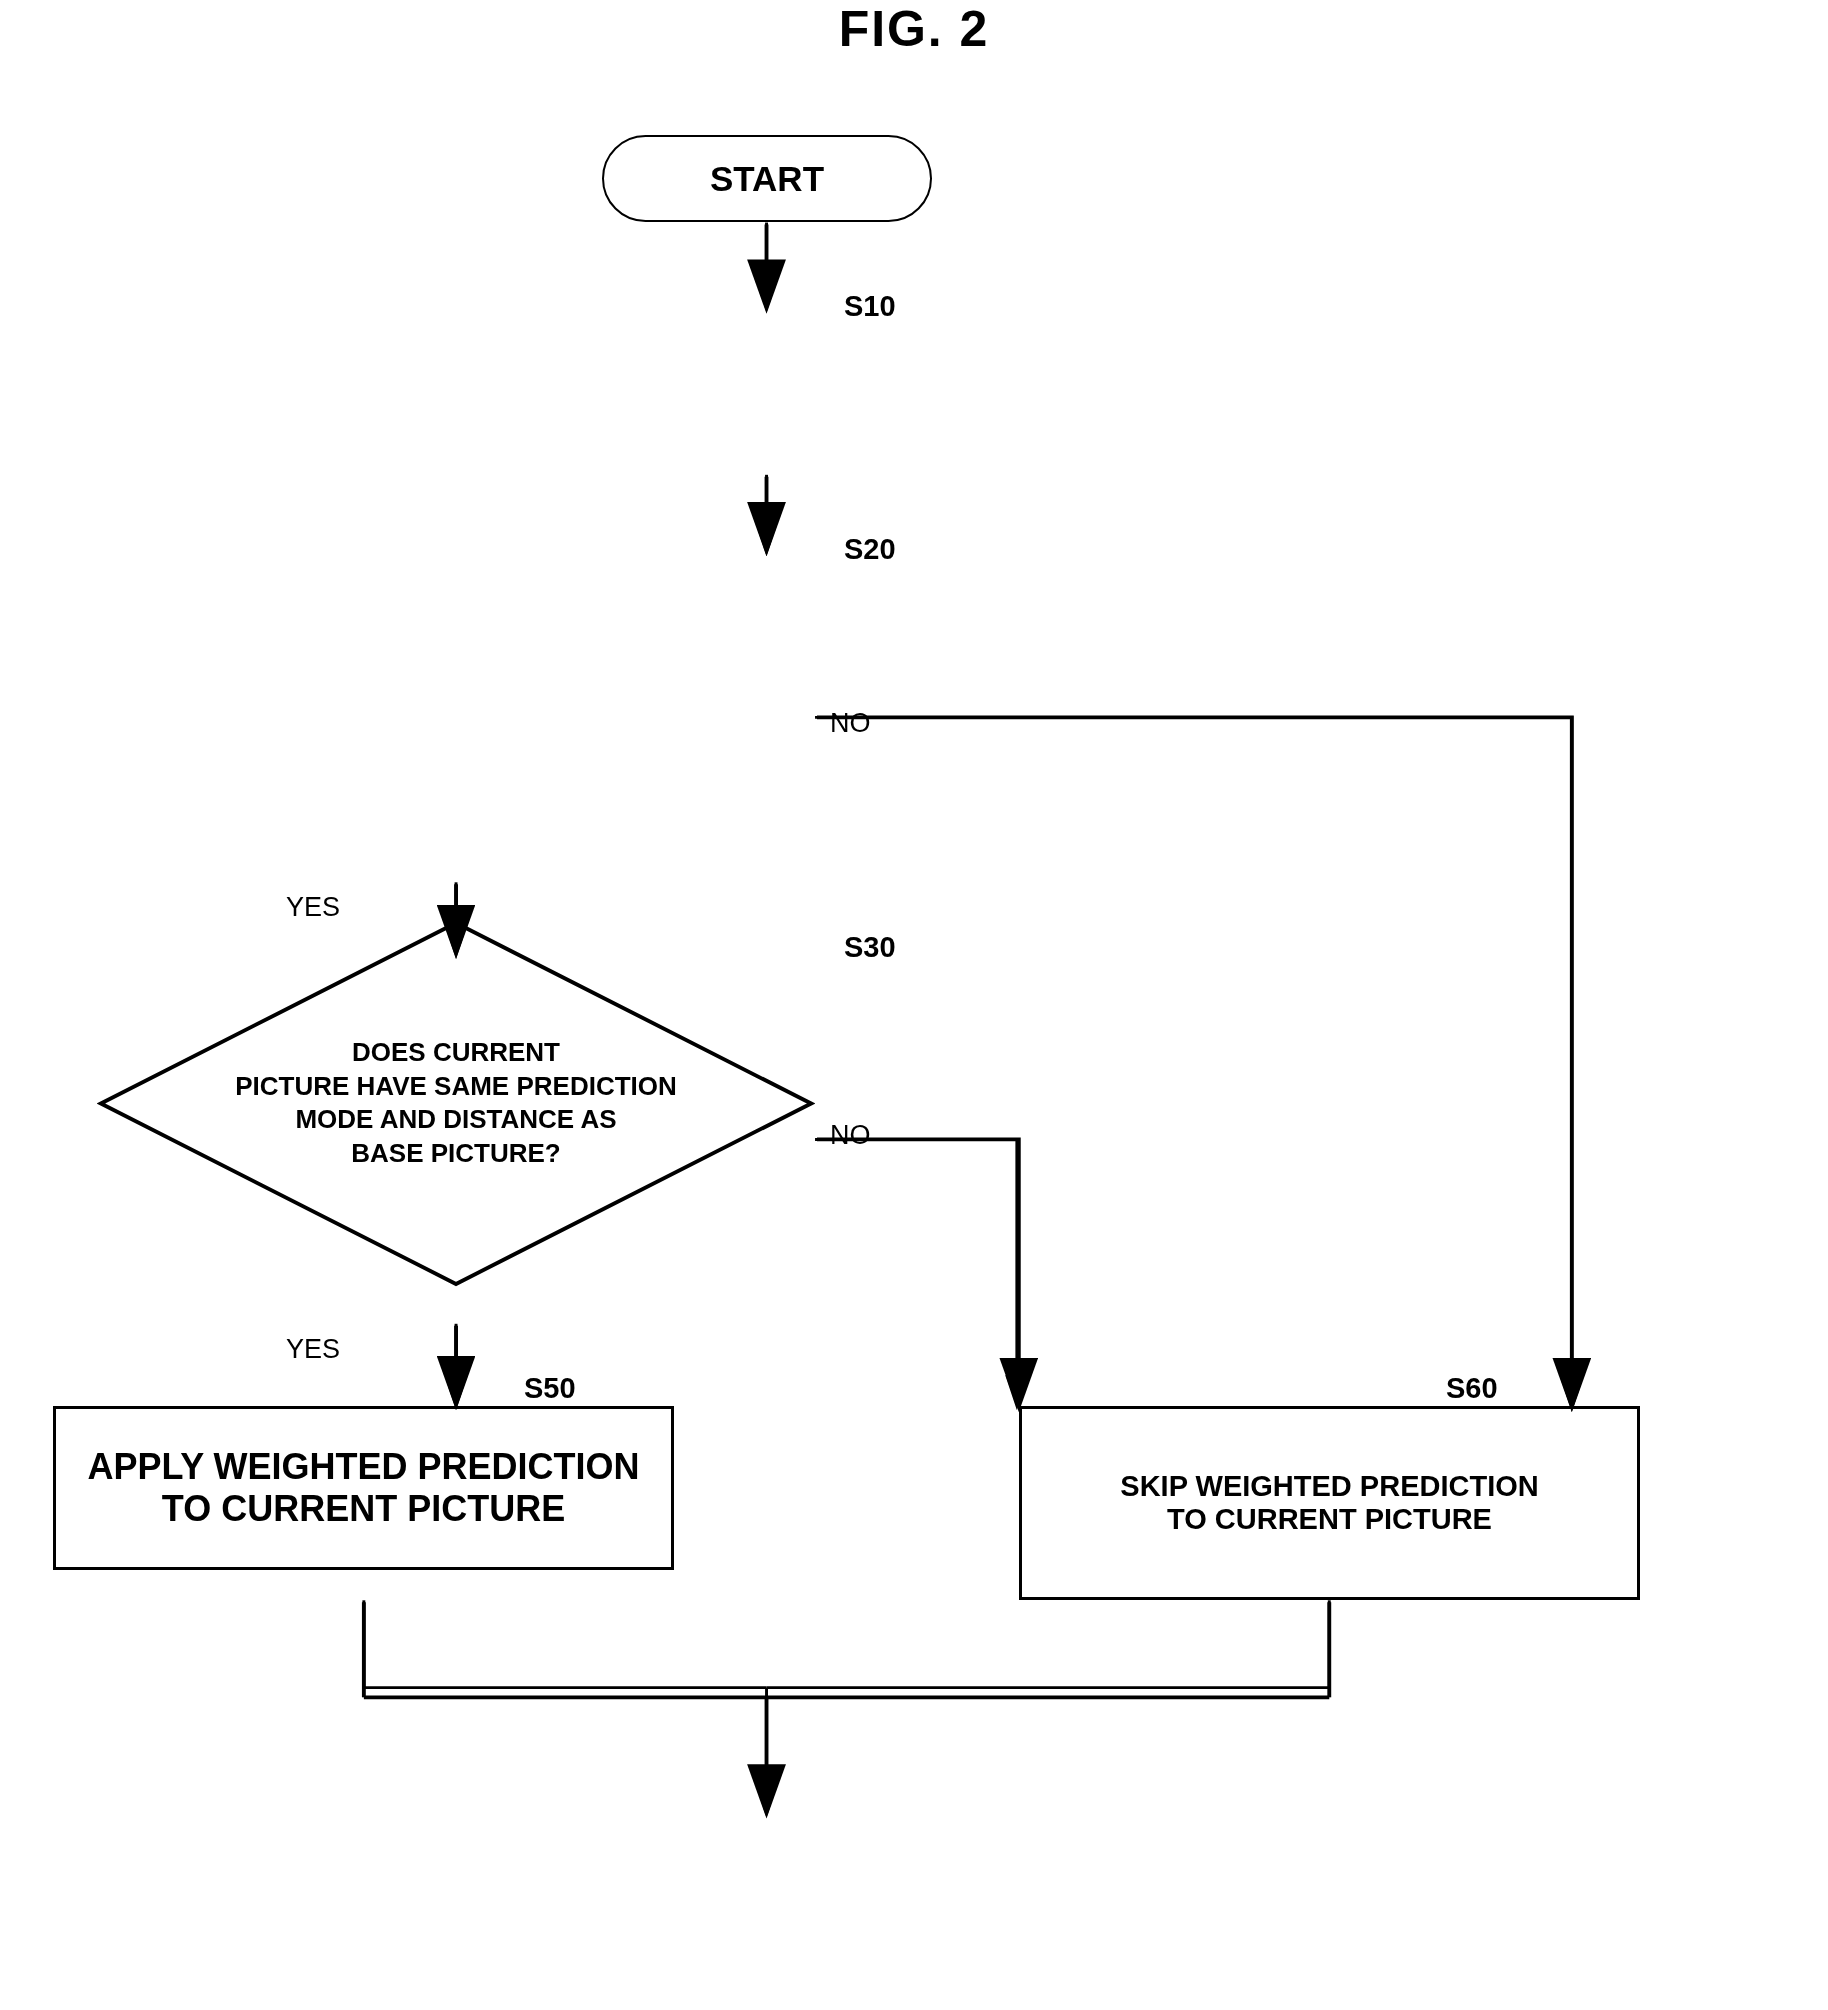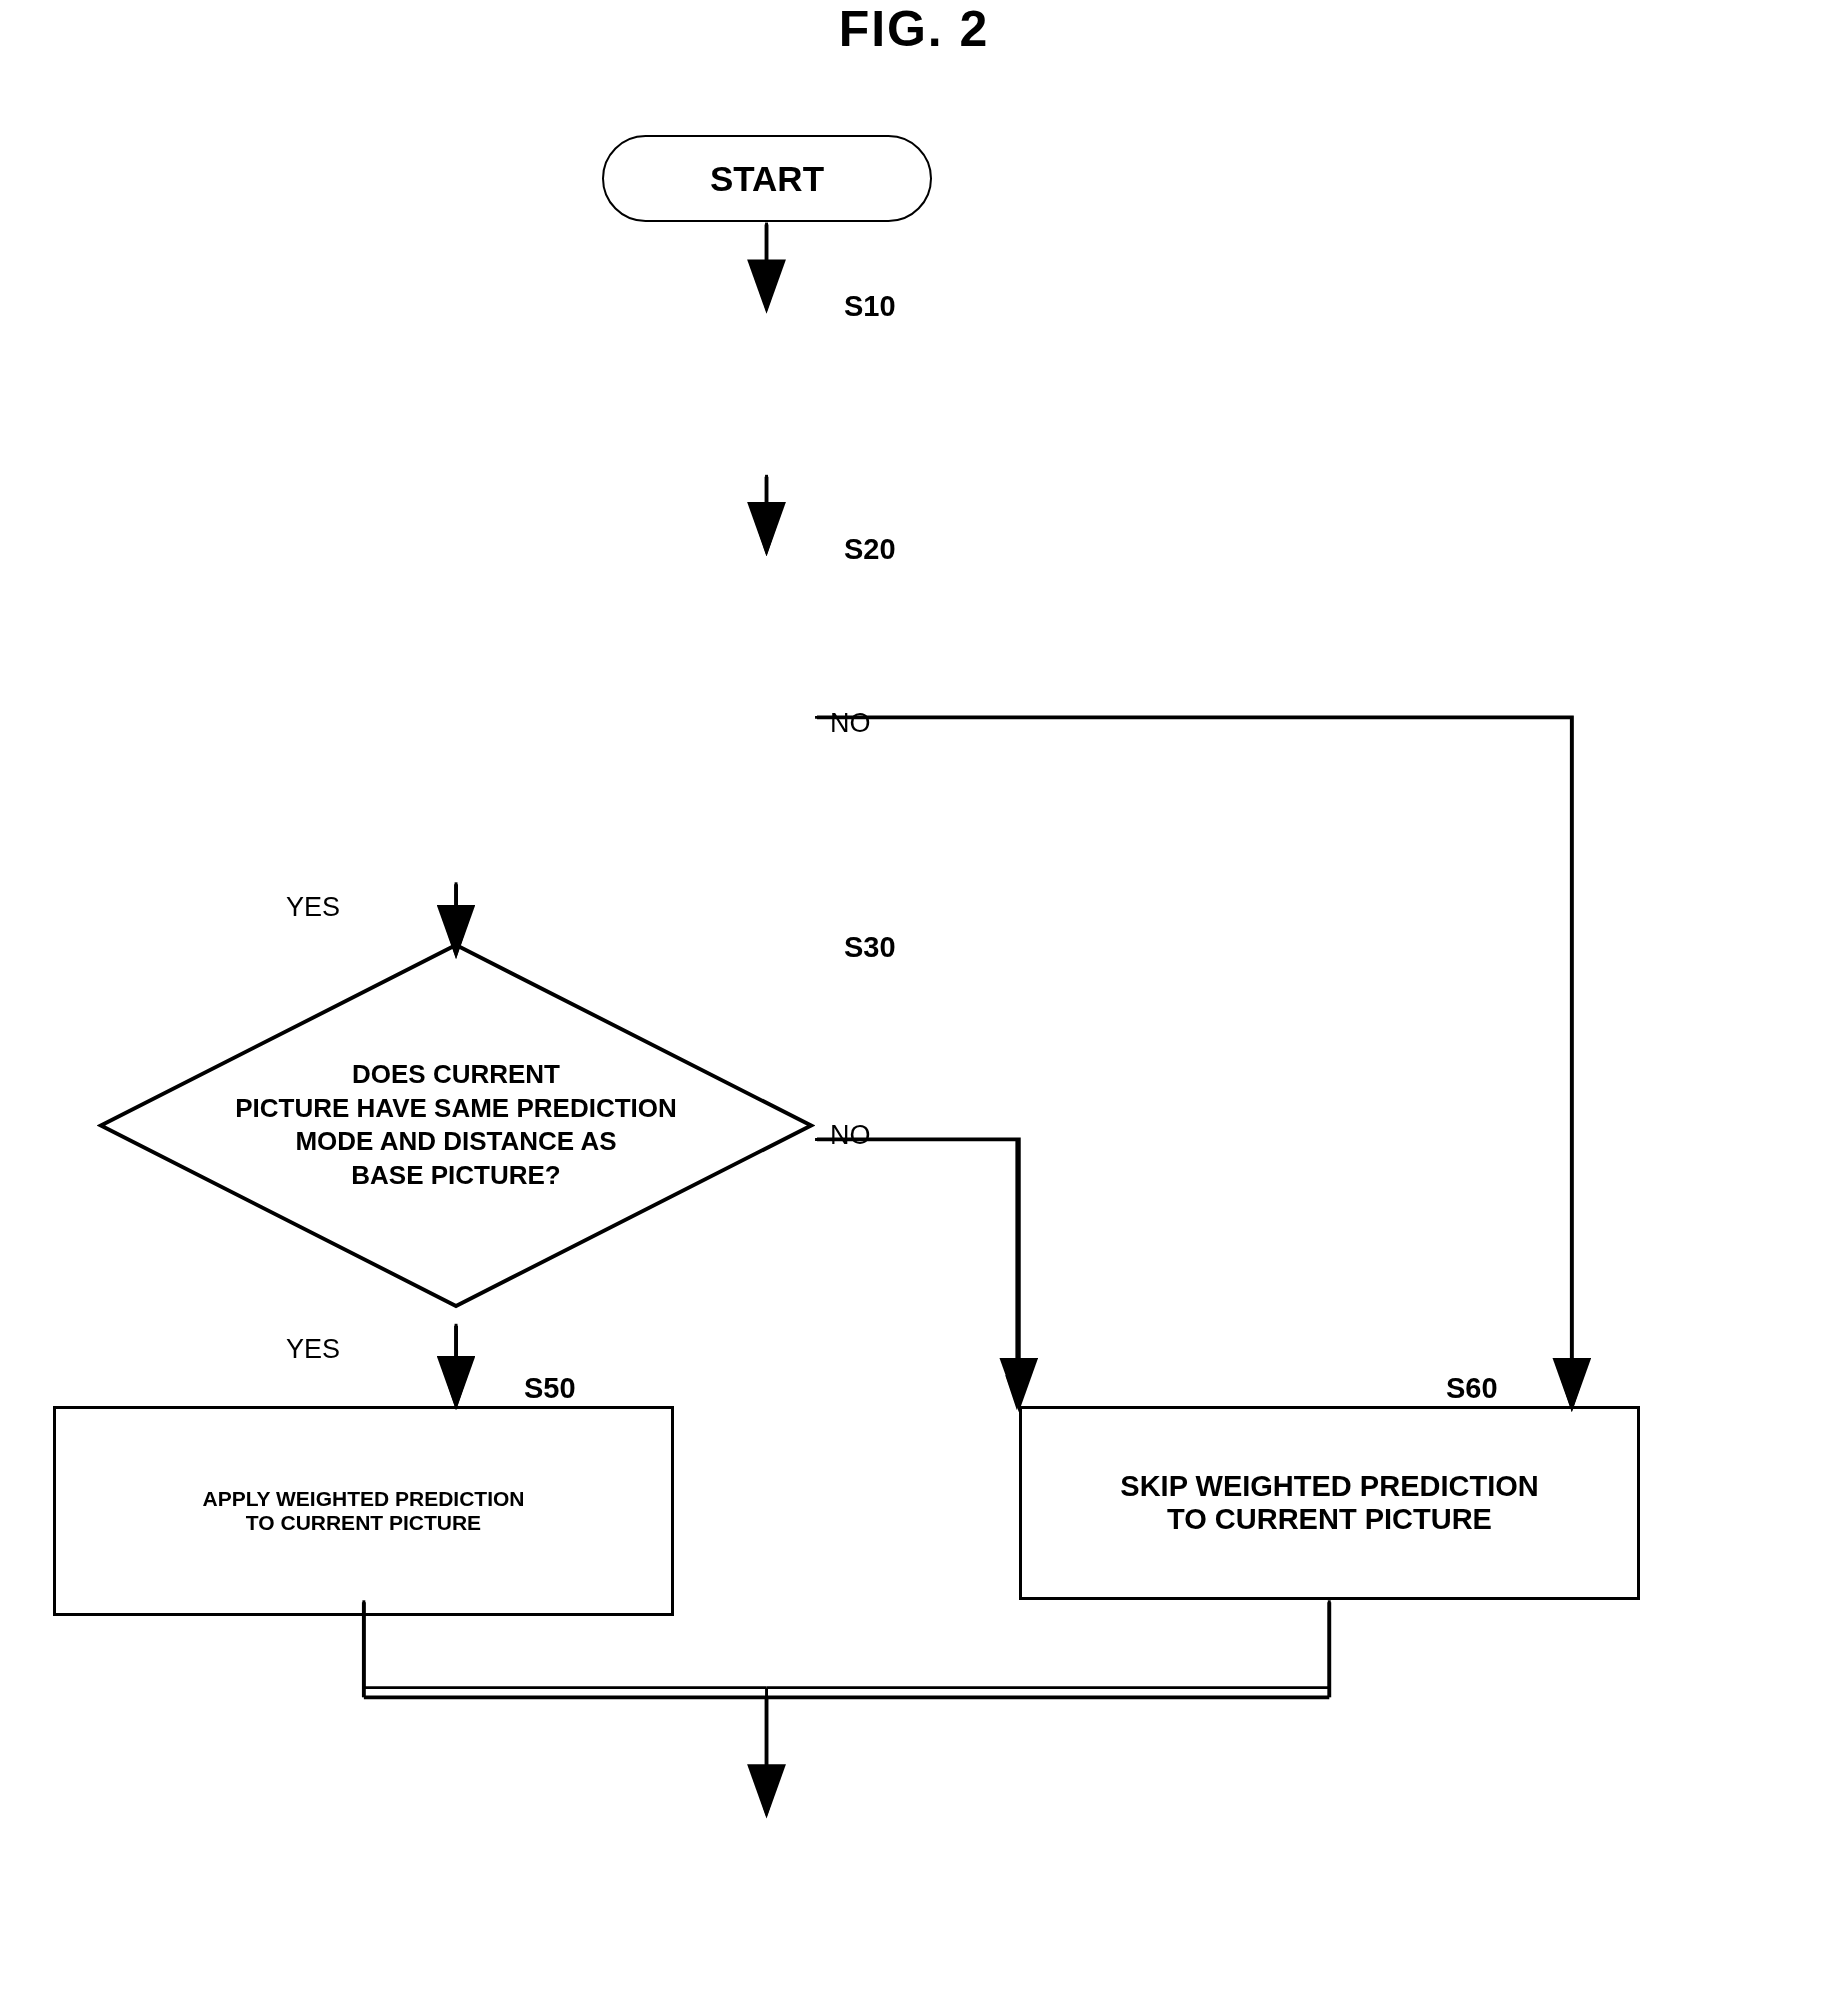--- a/index.html
+++ b/index.html
@@ -136,21 +136,21 @@
   </div>
 
   <div class="branch-label" style="left: 830px; top: 631px;">
     <span>NO</span>
   </div>
 
   <div class="step-label" style="left: 844px; top: 854px;">
     <span>S30</span>
   </div>
 
-  <div class="diamond-container" style="left: 97px; top: 864px; width: 718px; height: 369px;">
+  <div class="diamond-container" style="left: 97px; top: 842px; width: 718px; height: 369px;">
     <div class="diamond">
       <svg viewBox="0 0 740 380" xmlns="http://www.w3.org/2000/svg">
         <polygon points="370,4 736,190 370,376 4,190" fill="white" stroke="black" stroke-width="4"></polygon>
       </svg>
       <div class="diamond-text" style="font-size: 26px; width: 65%;">
         <span style="white-space: pre-line;">DOES CURRENT
 PICTURE HAVE SAME PREDICTION
 MODE AND DISTANCE AS
 BASE PICTURE?</span>
       </div>
@@ -162,21 +162,21 @@
   </div>
 
   <div class="branch-label" style="left: 830px; top: 1043px;">
     <span>NO</span>
   </div>
 
   <div class="step-label" style="left: 524px; top: 1295px;">
     <span>S50</span>
   </div>
 
-  <div class="rect-box" style="left: 53px; top: 1329px; width: 621px; height: 210px; font-size: 21px;">
+  <div class="rect-box" style="left: 53px; top: 1329px; width: 621px; height: 164px; font-size: 36px;">
     <span style="white-space: pre-line;">APPLY WEIGHTED PREDICTION
 TO CURRENT PICTURE</span>
   </div>
 
   <div class="step-label" style="left: 1446px; top: 1295px;">
     <span>S60</span>
   </div>
 
   <div class="rect-box" style="left: 1019px; top: 1329px; width: 621px; height: 194px; font-size: 29px;">
     <span style="white-space: pre-line;">SKIP WEIGHTED PREDICTION

